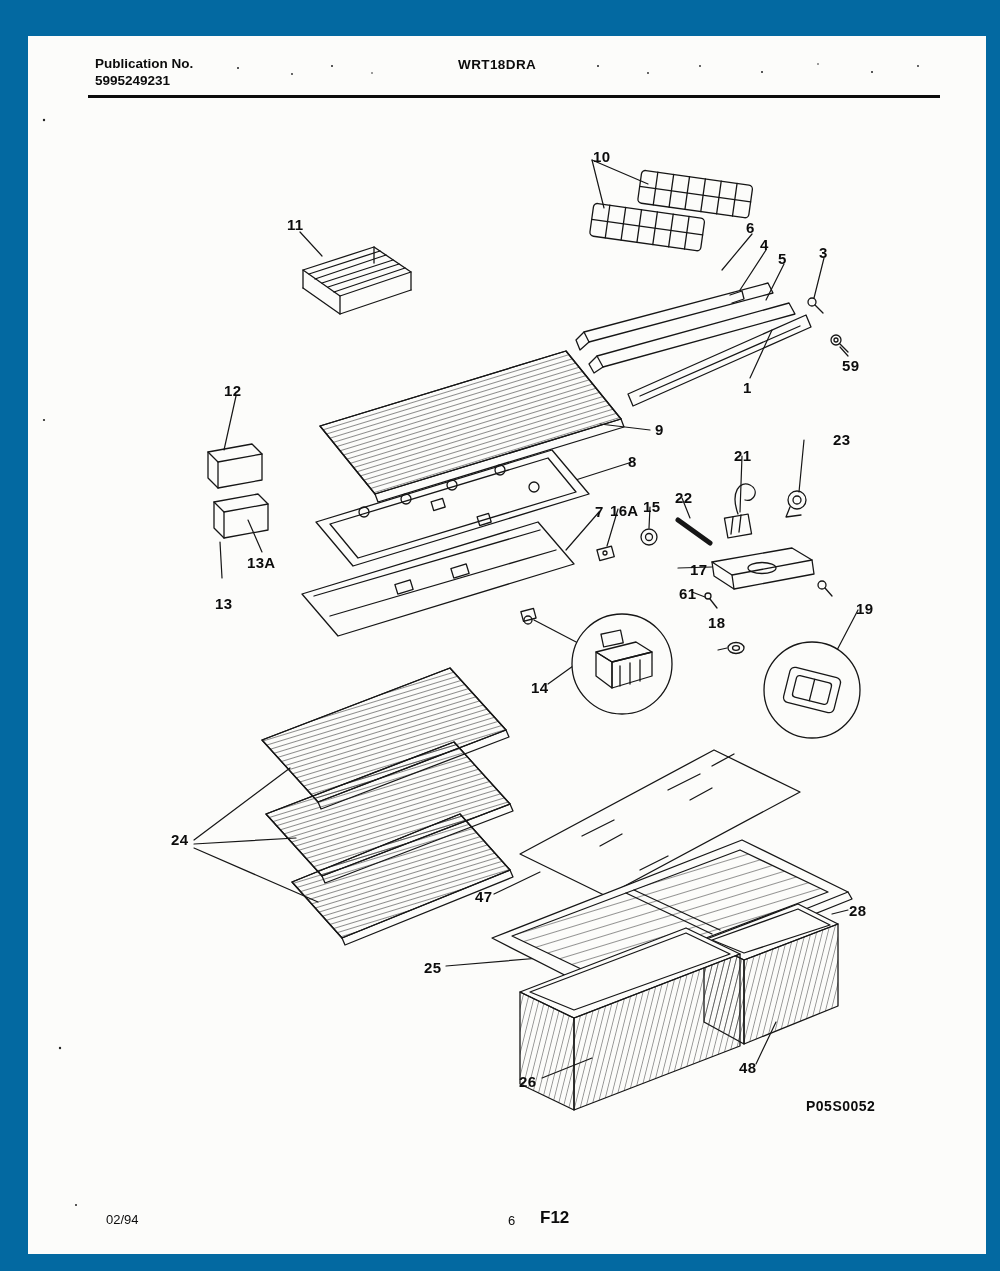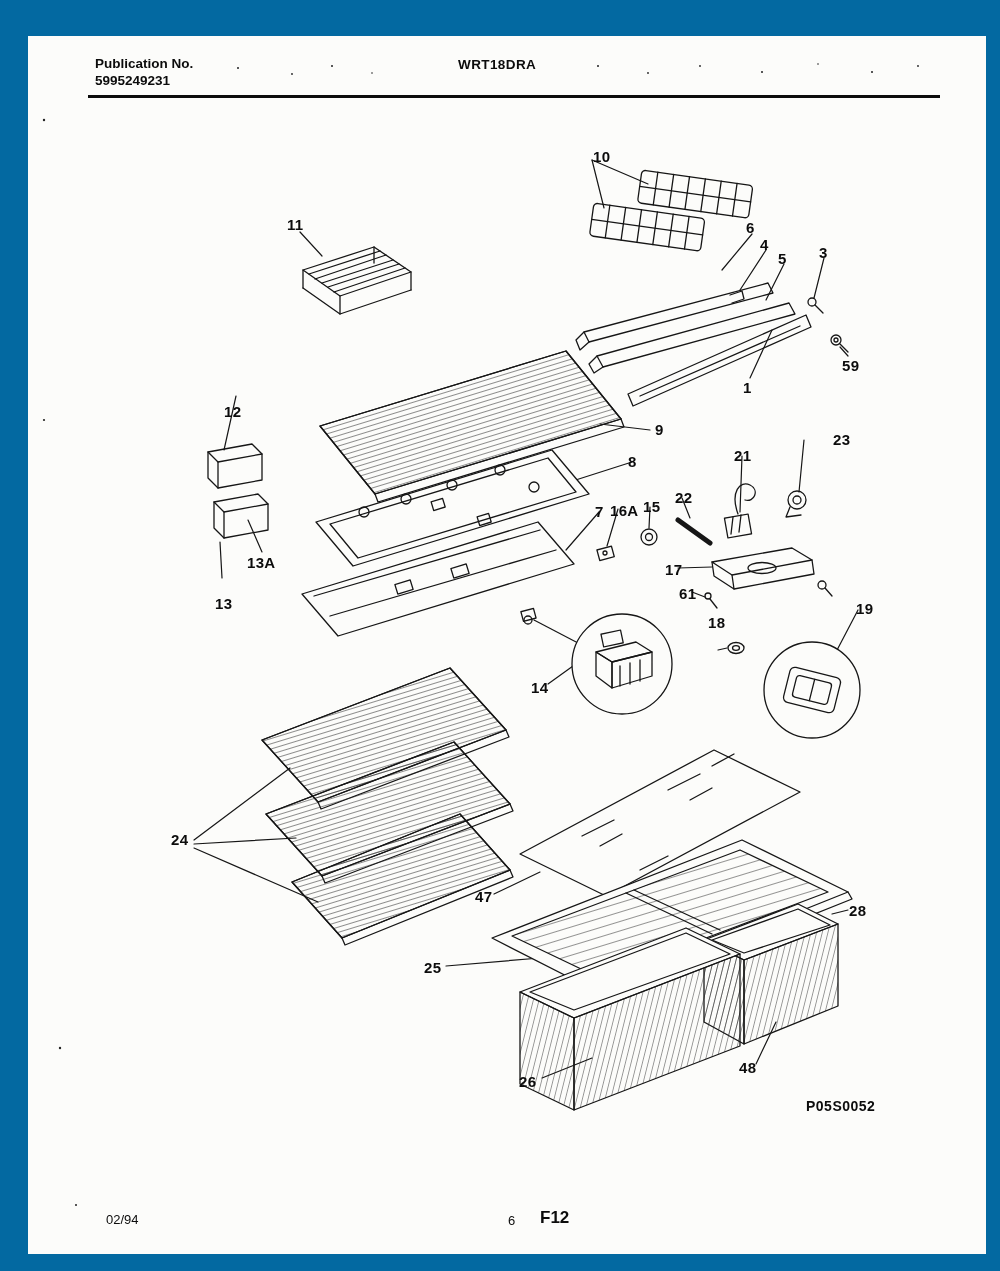--- a/index.html
+++ b/index.html
@@ -315,31 +315,31 @@
   <div class="callout-layer">
       <span class="callout" style="left: 568px; top: 148px; margin-left: 25px;">10</span>
       <span class="callout" style="left: 287px; top: 216px;">11</span>
       <span class="callout" style="left: 746px; top: 219px;">6</span>
       <span class="callout" style="left: 760px; top: 236px;">4</span>
       <span class="callout" style="left: 778px; top: 250px;">5</span>
       <span class="callout" style="left: 819px; top: 244px;">3</span>
       <span class="callout" style="left: 842px; top: 357px;">59</span>
       <span class="callout" style="left: 743px; top: 379px;">1</span>
       <span class="callout" style="left: 655px; top: 421px;">9</span>
-      <span class="callout" style="left: 224px; top: 403px; text-align: center;">12</span>
+      <span class="callout" style="left: 224px; top: 382px; text-align: center;">12</span>
       <span class="callout" style="left: 628px; top: 453px;">8</span>
       <span class="callout" style="left: 833px; top: 431px;">23</span>
       <span class="callout" style="left: 734px; top: 447px;">21</span>
       <span class="callout" style="left: 675px; top: 489px;">22</span>
       <span class="callout" style="left: 595px; top: 503px;">7</span>
       <span class="callout" style="left: 610px; top: 502px;">16A</span>
       <span class="callout" style="left: 643px; top: 498px;">15</span>
       <span class="callout" style="left: 247px; top: 554px;">13A</span>
       <span class="callout" style="left: 215px; top: 580px; margin-top: 15px;">13</span>
-      <span class="callout" style="left: 665px; top: 561px;">17</span>
+      <span class="callout" style="left: 690px; top: 561px;">17</span>
       <span class="callout" style="left: 679px; top: 585px;">61</span>
       <span class="callout" style="left: 856px; top: 600px;">19</span>
       <span class="callout" style="left: 500px; top: 679px; margin-left: 31px;">14</span>
       <span class="callout" style="left: 708px; top: 614px;">18</span>
       <span class="callout" style="left: 171px; top: 831px;">24</span>
       <span class="callout" style="left: 475px; top: 888px;">47</span>
       <span class="callout" style="left: 849px; top: 902px;">28</span>
       <span class="callout" style="left: 424px; top: 959px;">25</span>
       <span class="callout" style="left: 519px; top: 1073px;">26</span>
       <span class="callout" style="left: 739px; top: 1059px;">48</span>

